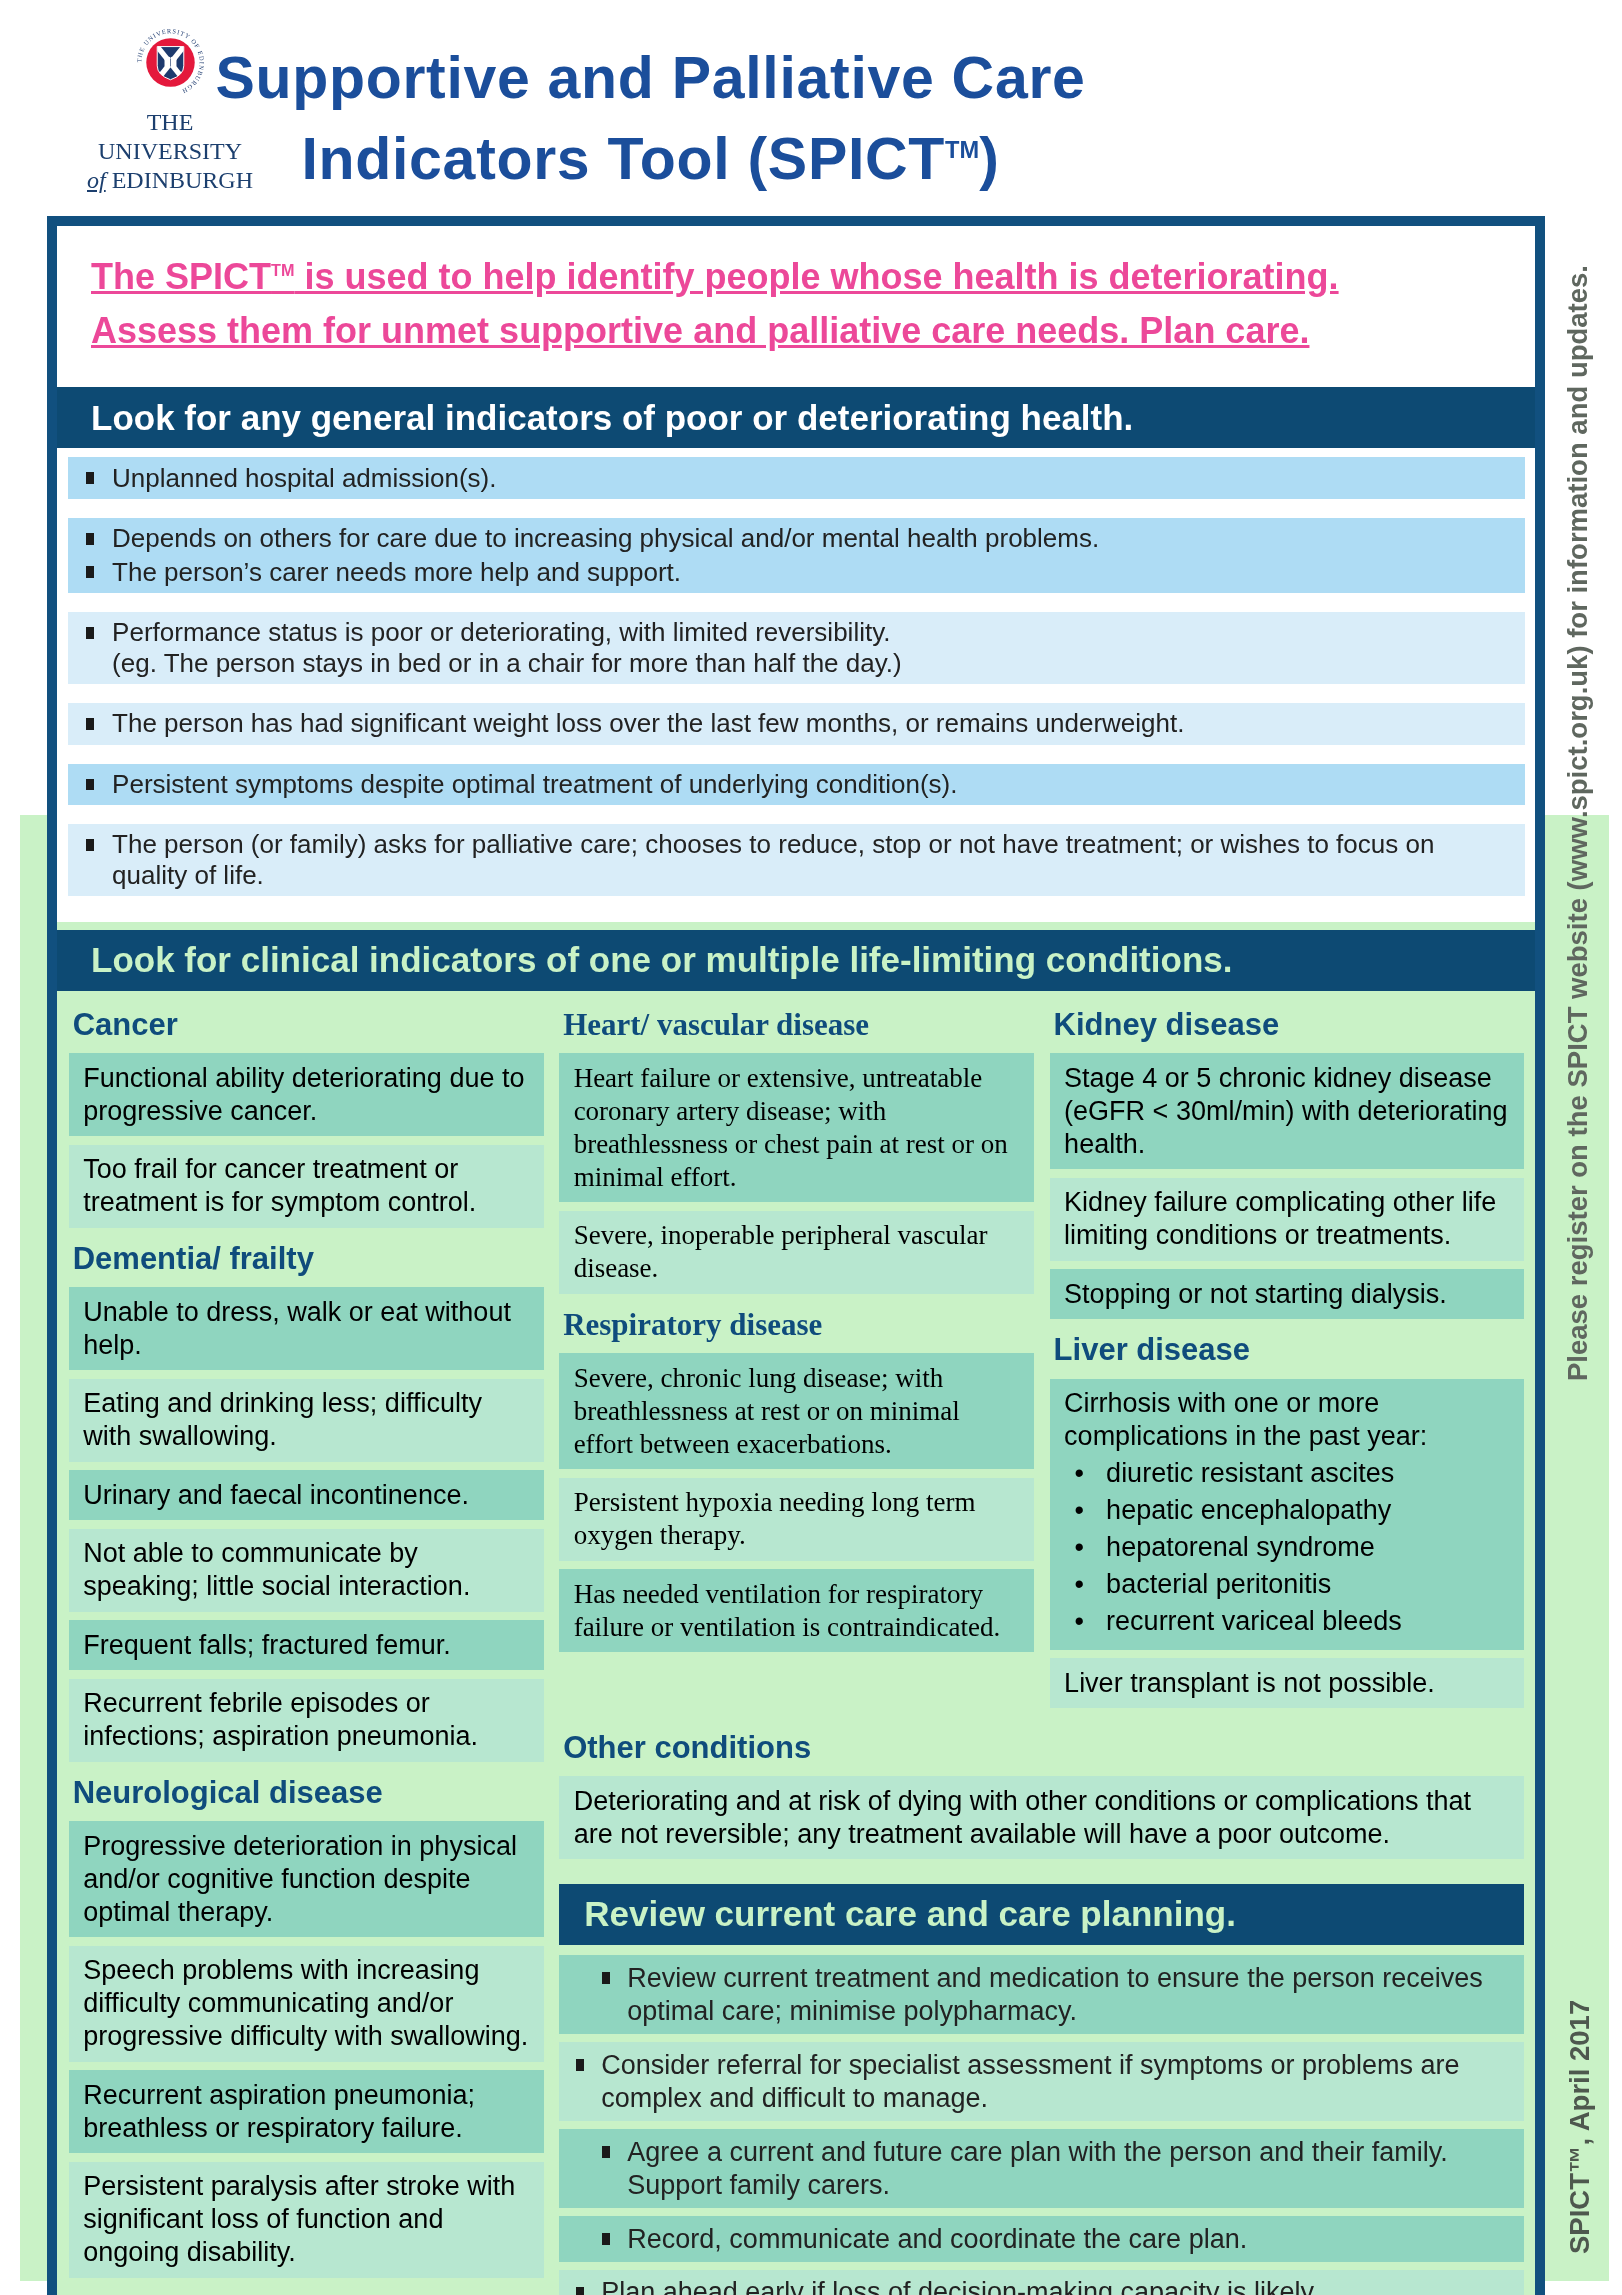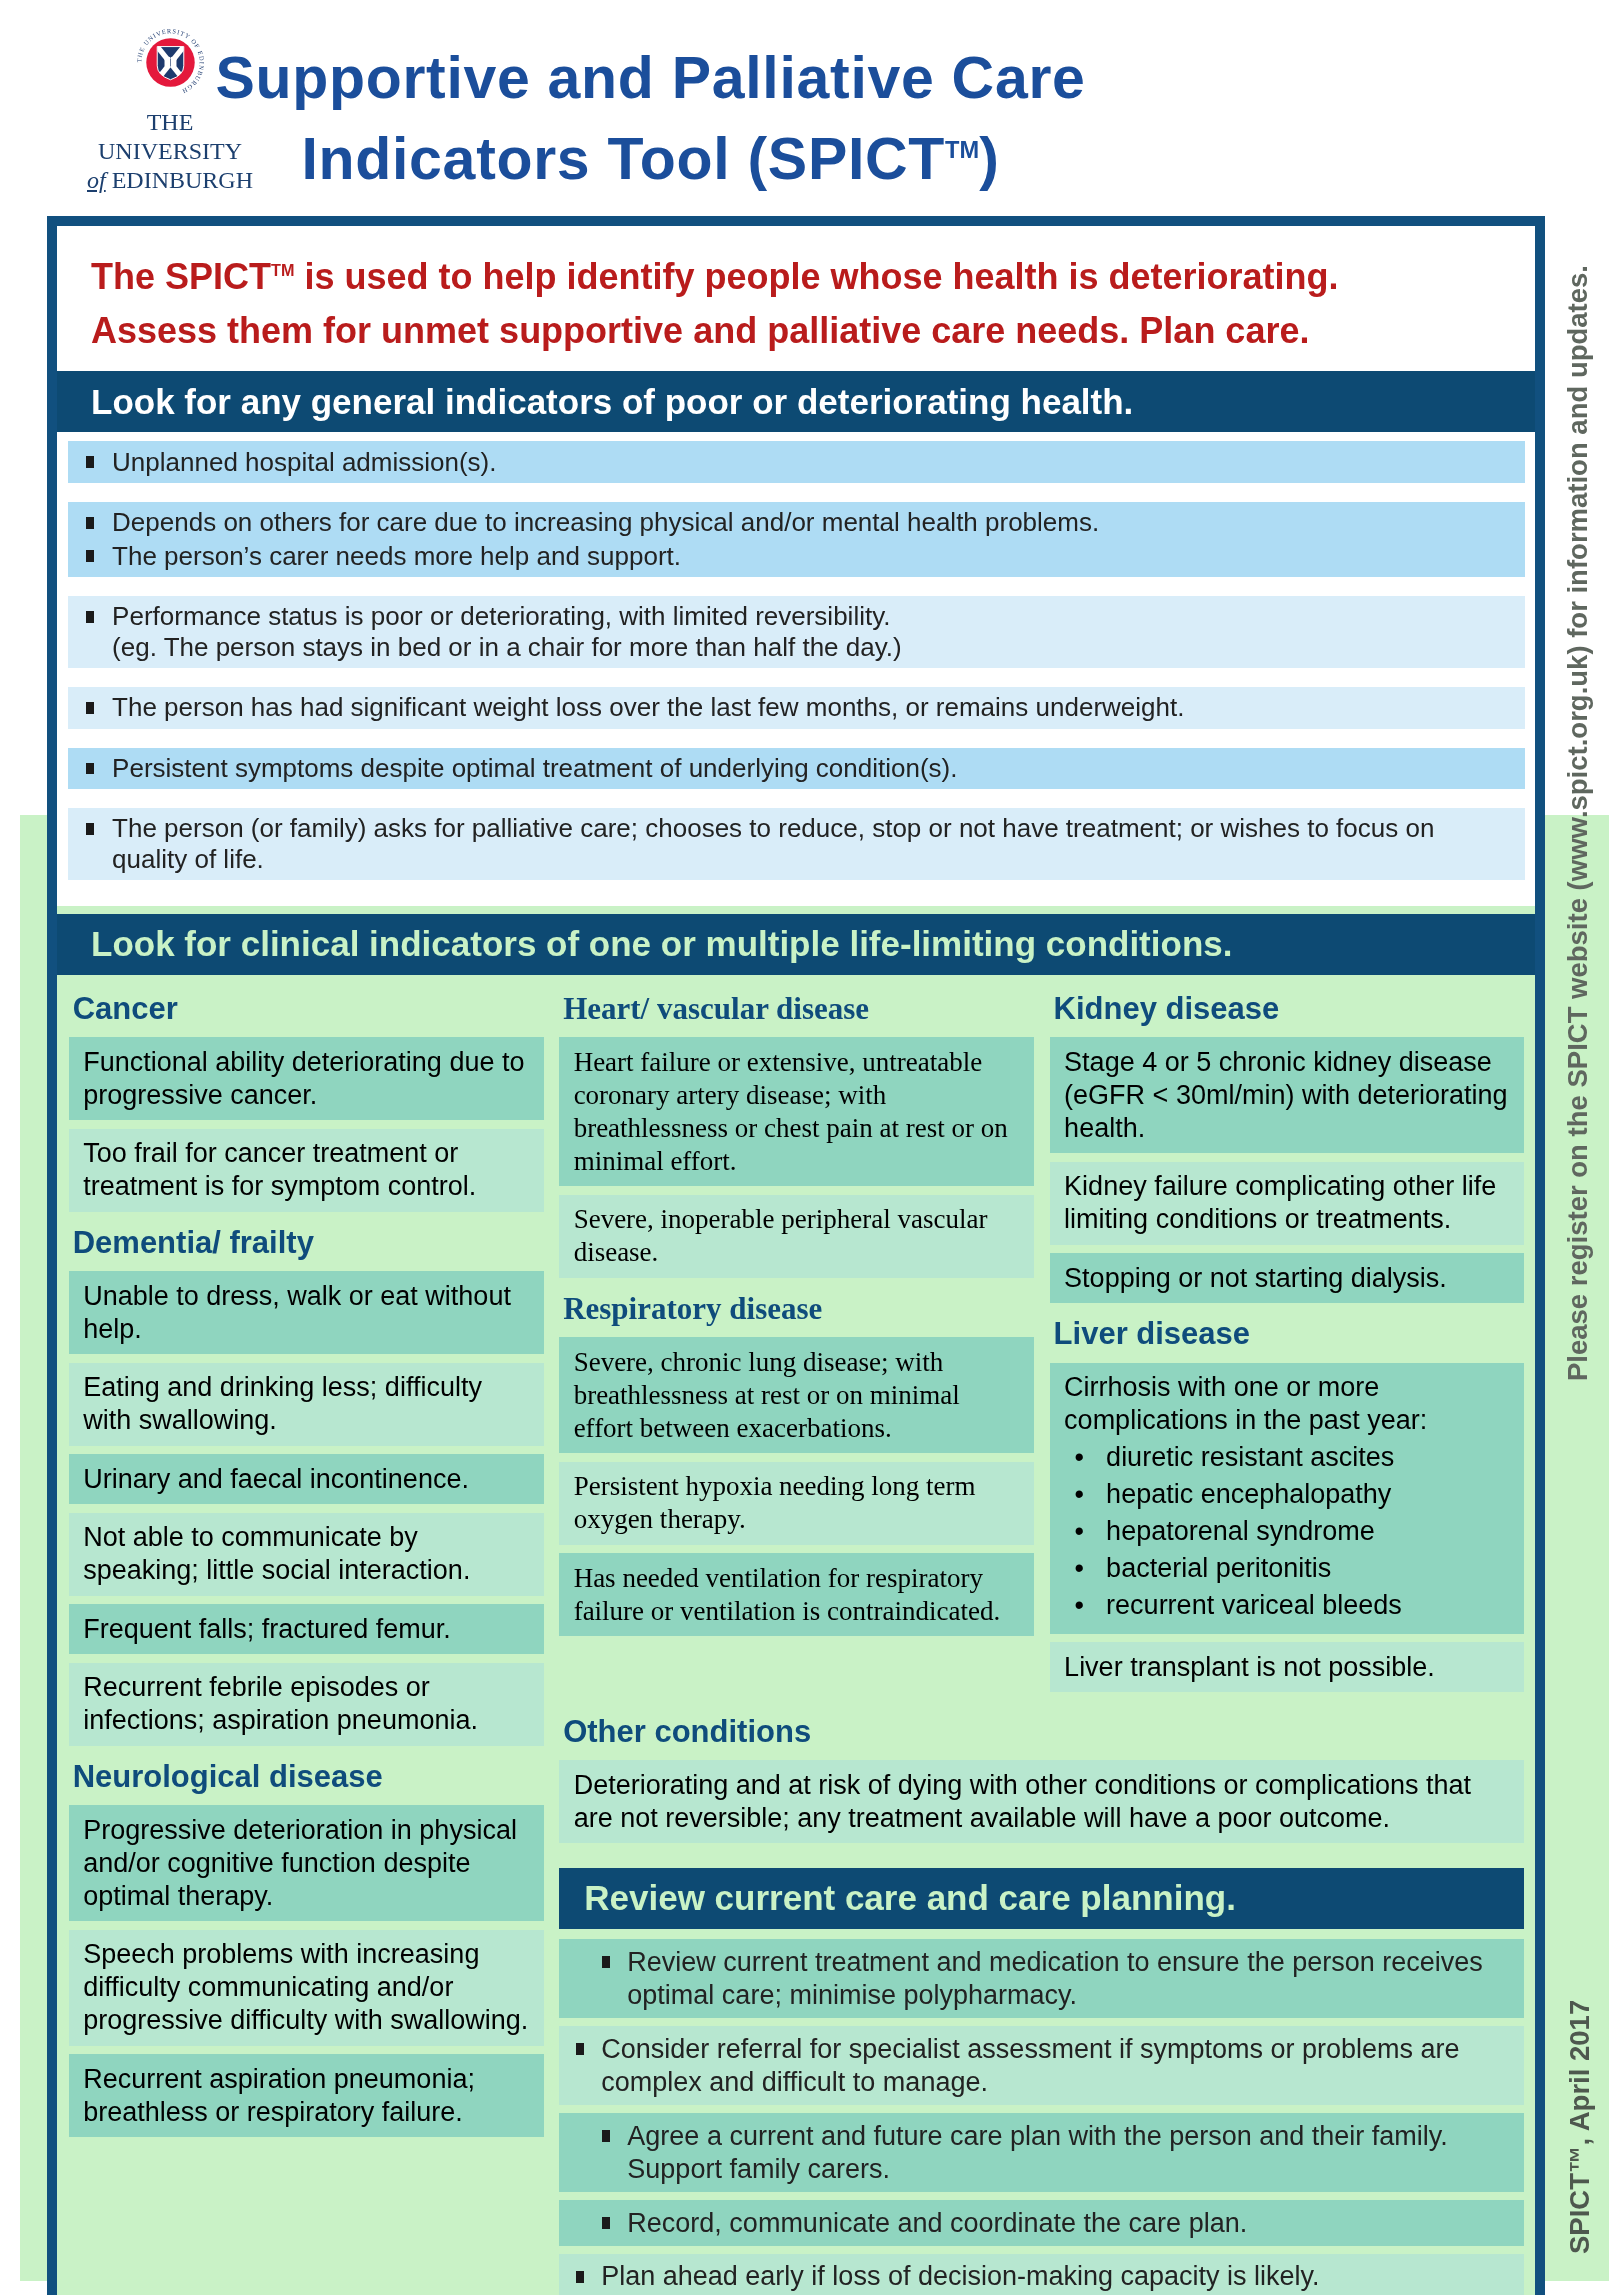--- a/index.html
+++ b/index.html
@@ -16,22 +16,22 @@
   .logo-text{margin-top:9.2px;color:#1c3f6e;font-family:"Liberation Serif", serif;font-size:24px;line-height:29px;}
   .logo-text .of{font-style:italic;text-decoration:underline;}
   .title-block{position:absolute;left:0;top:42px;width:1301px;text-align:center;
     color:#1b4e9b;font-weight:bold;font-size:59px;line-height:72px;letter-spacing:0.7px;}
   .title-block .tm{font-size:40%;vertical-align:super;letter-spacing:0;}
 
   
   .main-box{position:absolute;left:47px;top:216px;width:1498px;min-height:2036px;
     box-sizing:border-box;border:10.5px solid #11507f;border-bottom:none;background:#ffffff;
     display:flex;flex-direction:column;}
-  .intro{background:#ffffff;padding:17px 34px 13px;color:#b91c1c;font-weight:bold;
-    font-size:36px;line-height:54px;}
+  .intro{background:#ffffff;padding:17px 34px 29px;color:#ec4899;font-weight:bold;
+    font-size:36px;line-height:54px;text-decoration:underline;}
   .intro .tm{font-size:45%;vertical-align:super;}
   .banner{background:#0d4a73;color:#ffffff;font-weight:bold;font-size:35px;line-height:39px;
     padding:10.5px 13px 11.8px 34px;}
   .banner.green-text{color:#c9f2c6;}
 
   
   .general-rows{background:#ffffff;padding:9.2px 10.5px 6.5px;}
   .g-row{margin-bottom:19px;padding:3.9px 10.5px;}
   .tone-medium{background:#aedcf4;}
   .tone-light{background:#d9edf9;}
@@ -209,20 +209,23 @@
           <h3 class="sec-h">Neurological disease</h3>
           <div class="card card-dark">
             <div class="card-text">Progressive deterioration in physical and/or cognitive function despite optimal therapy.</div>
           </div>
           <div class="card card-light">
             <div class="card-text">Speech problems with increasing difficulty communicating and/or progressive difficulty with swallowing.</div>
           </div>
           <div class="card card-dark">
             <div class="card-text">Recurrent aspiration pneumonia; breathless or respiratory failure.</div>
           </div>
+          <div class="card card-light">
+            <div class="card-text">Persistent paralysis after stroke with significant loss of function and ongoing disability.</div>
+          </div>
         </div>
       <div id="col2">
           <h3 class="sec-h">Heart/ vascular disease</h3>
           <div class="card card-dark">
             <div class="card-text">Heart failure or extensive, untreatable coronary artery disease; with breathlessness or chest pain at rest or on minimal effort.</div>
           </div>
           <div class="card card-light">
             <div class="card-text">Severe, inoperable peripheral vascular disease.</div>
           </div>
           <h3 class="sec-h">Respiratory disease</h3>

